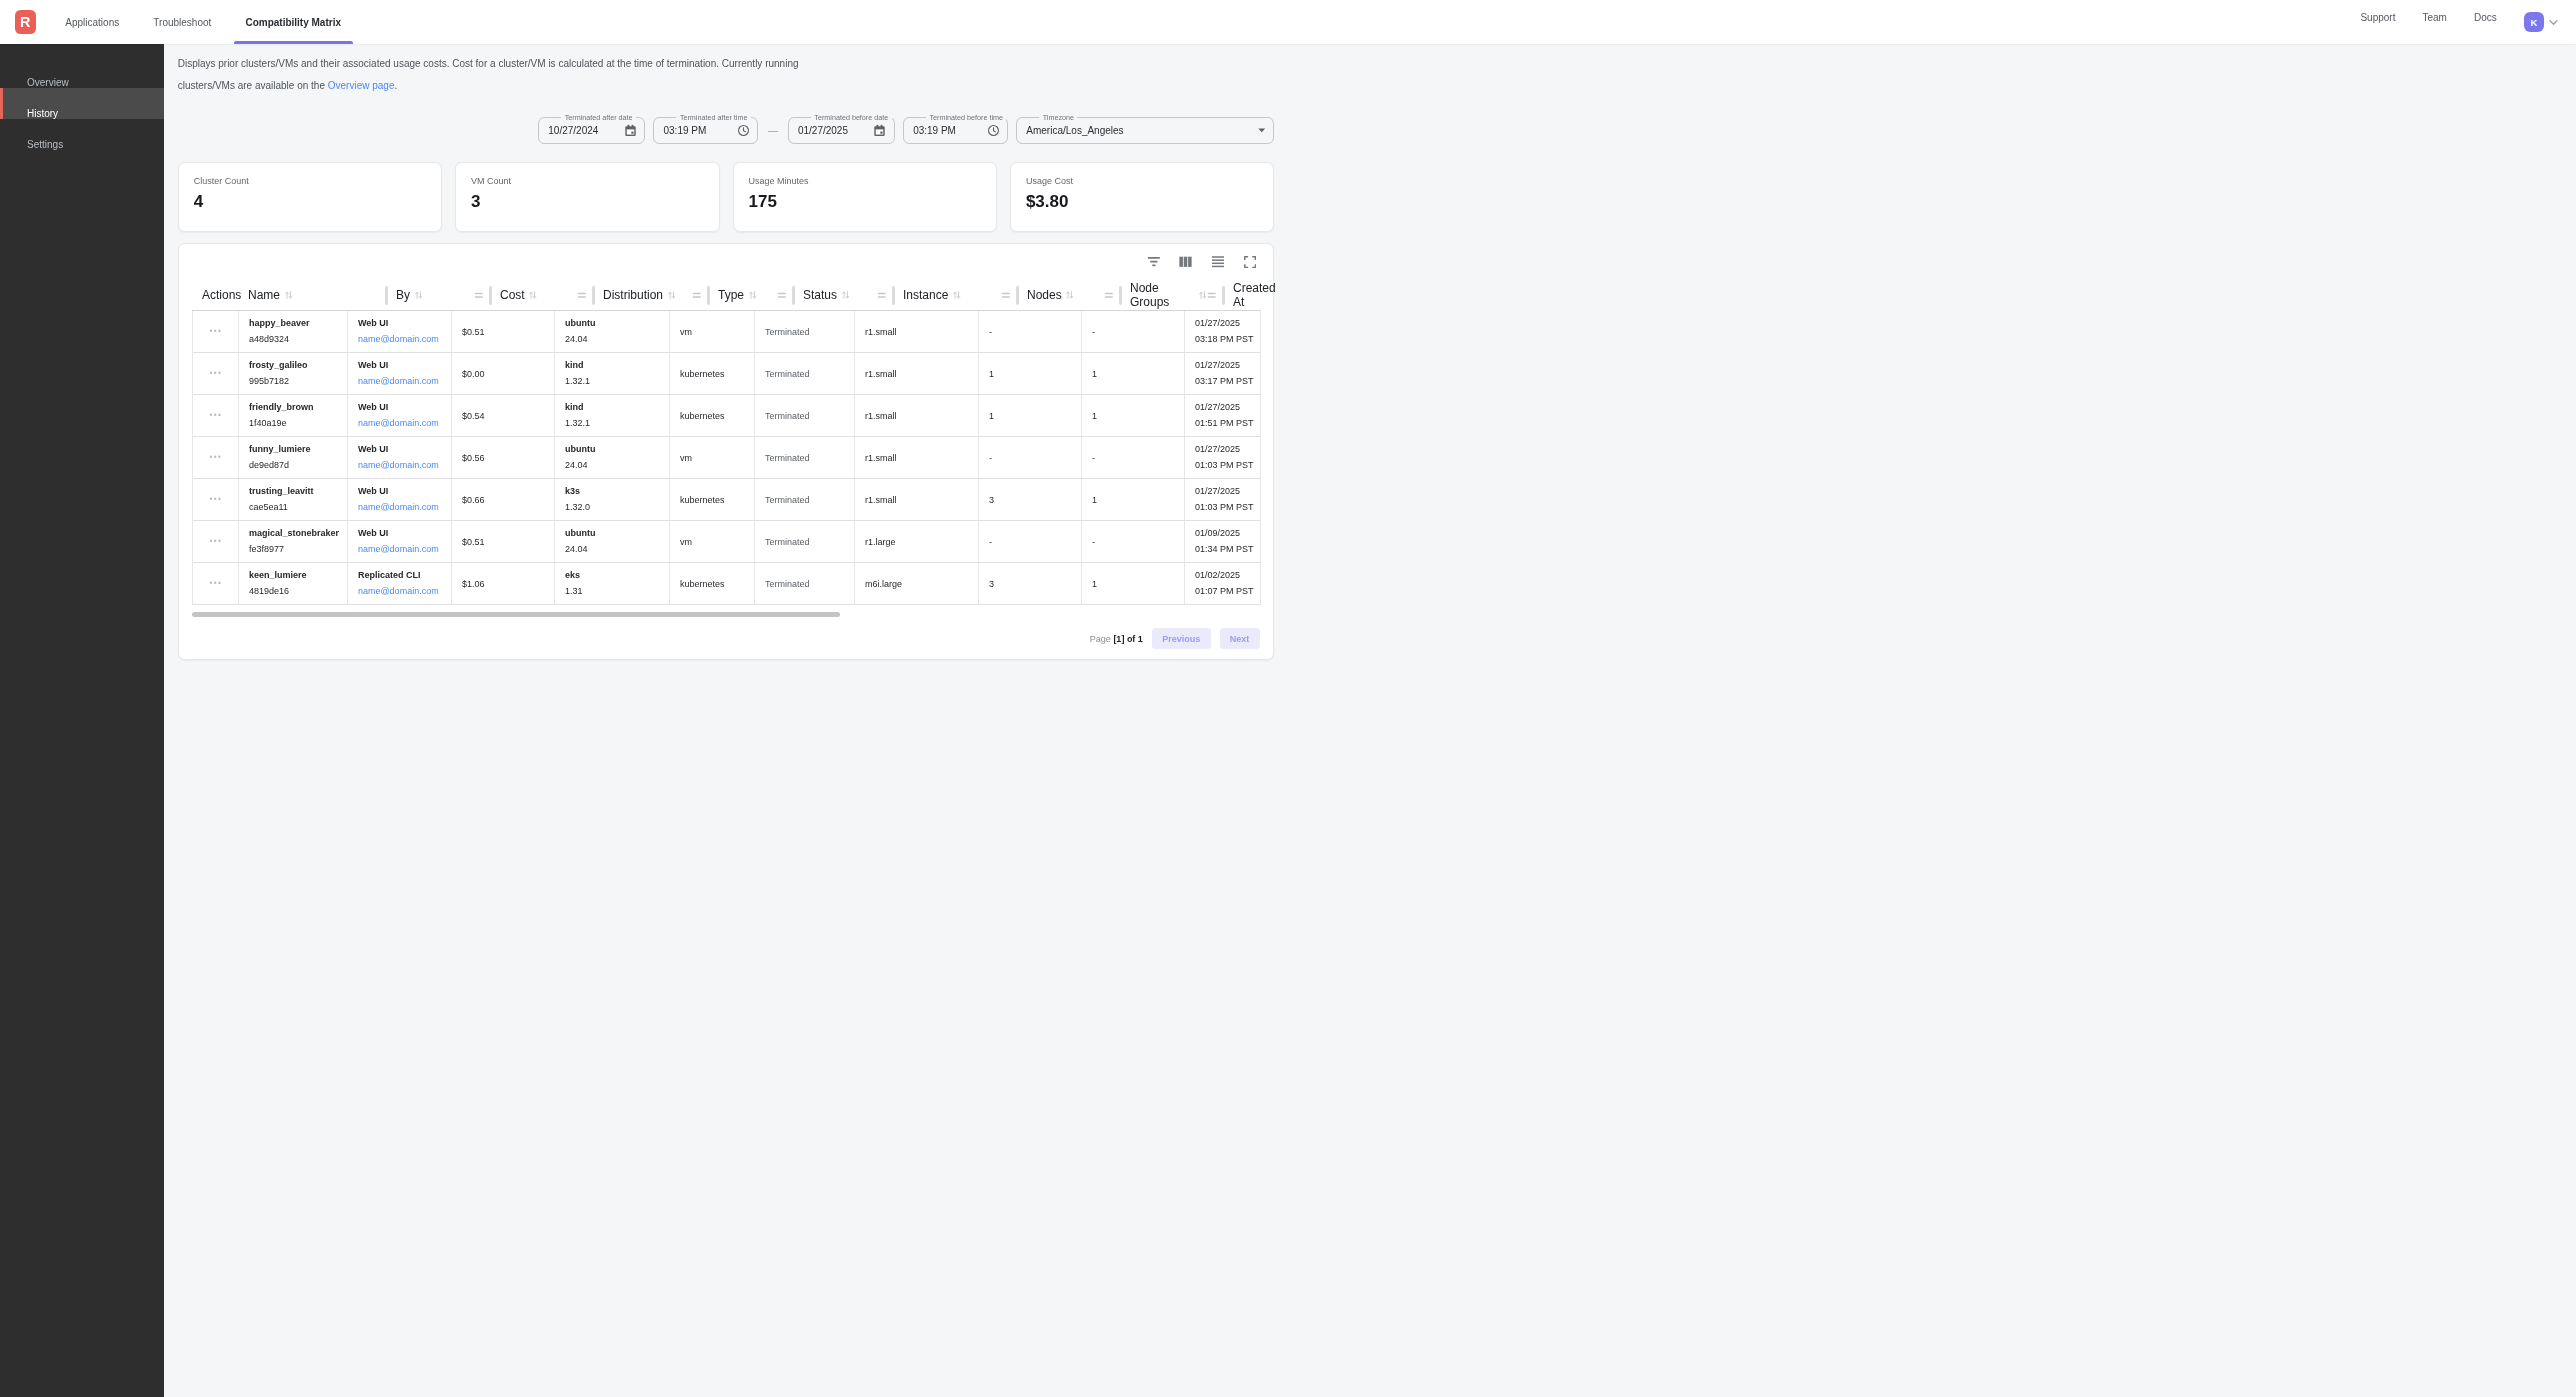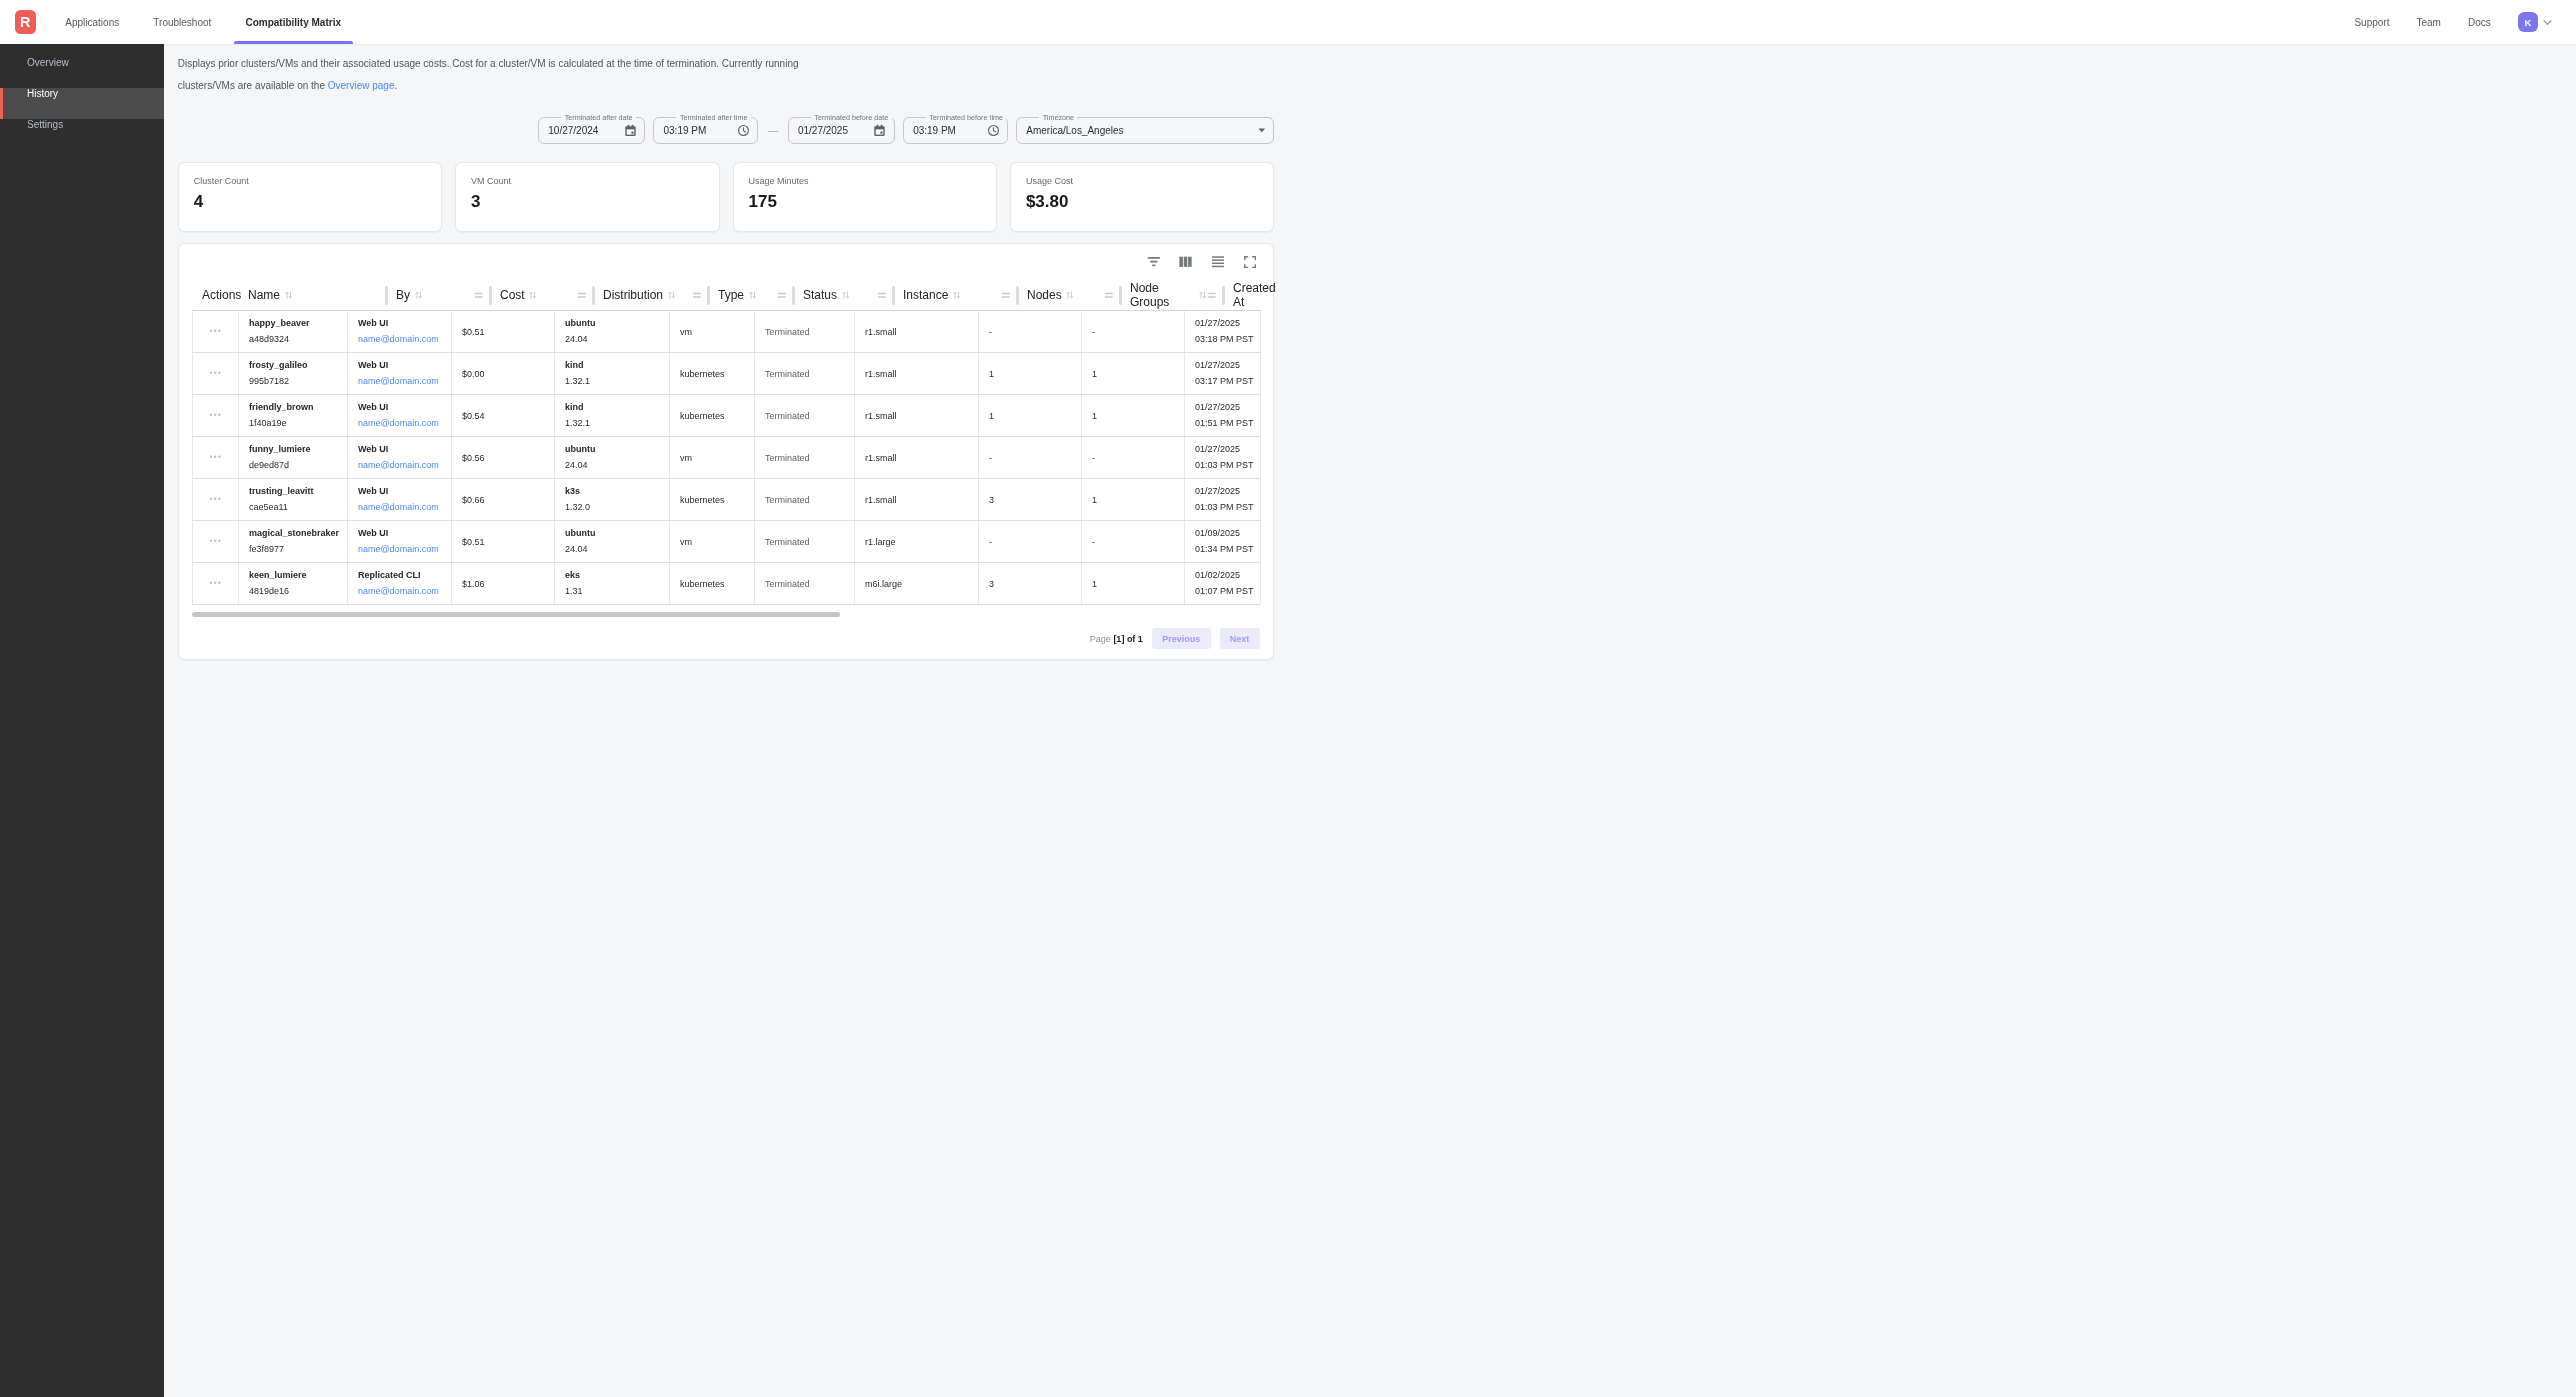--- a/index.html
+++ b/index.html
@@ -10,27 +10,27 @@
     font-family:"Liberation Sans","DejaVu Sans",sans-serif;
     color:#26282C;
   }
   
   .topnav{position:fixed;top:0;left:0;right:0;height:44px;background:#fff;display:flex;align-items:center;box-shadow:0 0.7px 2.1px rgba(0,0,0,.10);z-index:20;}
   .logo{width:20.5px;height:24.6px;margin:0 23px 0 15px;background:#EC5F58;border-radius:5.5px;color:#fff;font-weight:700;font-size:14.4px;display:flex;align-items:center;justify-content:center;flex:none;}
   .tabs{display:flex;height:44px;}
   .tab{position:relative;height:44px;display:flex;align-items:center;padding:0 6.8px;margin-right:20.5px;font-size:10px;color:#54585E;cursor:pointer;white-space:nowrap;}
   .tab.active{font-weight:700;color:#292C30;}
   .tab .underline{position:absolute;left:-4.8px;right:-4.8px;bottom:0;height:3.4px;background:#7773F3;border-radius:2.1px 2.1px 0 0;}
-  .nav-right{margin-left:auto;display:flex;align-items:center;gap:27px;padding-right:24px;font-size:10px;color:#54585E;}
+  .nav-right{margin-left:auto;display:flex;gap:27px;padding-right:18px;font-size:10px;color:#54585E;}
   .nav-link{cursor:pointer;white-space:nowrap;}
   .avatar-wrap{display:flex;align-items:center;gap:4.8px;cursor:pointer;}
   .avatar{width:20.5px;height:20.5px;border-radius:6.2px;background:#7B78EE;color:#fff;font-size:9.6px;font-weight:700;display:flex;align-items:center;justify-content:center;}
   
   .sidebar{position:fixed;top:44px;left:0;bottom:0;width:164px;background:#2E2E2F;padding-top:13px;z-index:10;}
-  .side-item{height:31px;display:flex;align-items:flex-start;padding-left:27px;color:#B7BDC4;font-size:10px;cursor:pointer;}
+  .side-item{height:31px;display:flex;align-items:flex-end;padding-left:27px;color:#B7BDC4;font-size:10px;cursor:pointer;}
   .side-item.active{background:#4B4B4C;border-left:3.4px solid #E5655A;padding-left:24px;color:#FFFFFF;}
   
   main{margin-left:164px;padding:20.5px 13.7px 0 13.7px;}
   h1{font-size:15px;font-weight:700;color:#1F2226;margin:5.5px 0 9.6px 0;}
   .desc{font-size:10px;line-height:22px;color:#4F545A;max-width:639px;margin:0;}
   .desc a{color:#4A8AF4;text-decoration:none;cursor:pointer;}
   
   .filters{display:flex;justify-content:flex-end;align-items:center;gap:8.2px;margin-top:20.5px;}
   .field{position:relative;height:27px;border:0.7px solid #C6C6C8;border-radius:6.2px;display:flex;align-items:center;padding:0 7.5px 0 9px;background:transparent;}
   .flabel{position:absolute;top:-4.8px;left:22px;background:#F5F6F8;padding:0 3.4px;font-size:7.2px;color:#6E7277;white-space:nowrap;}

